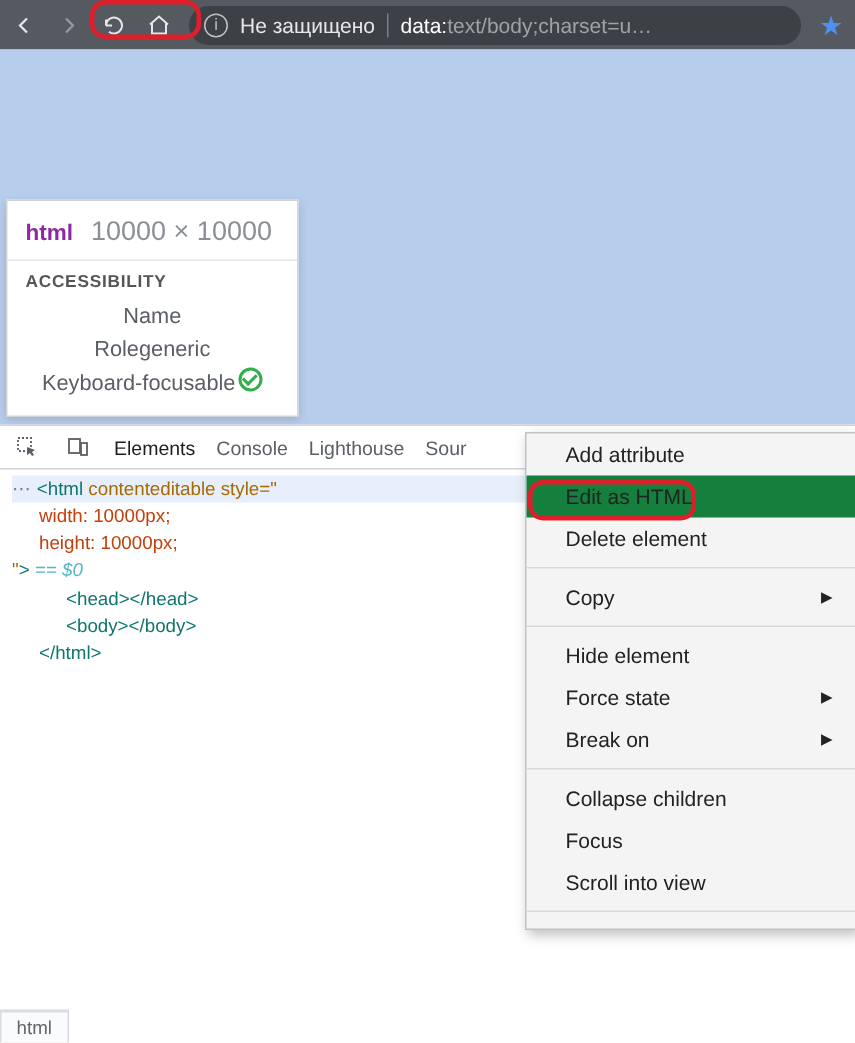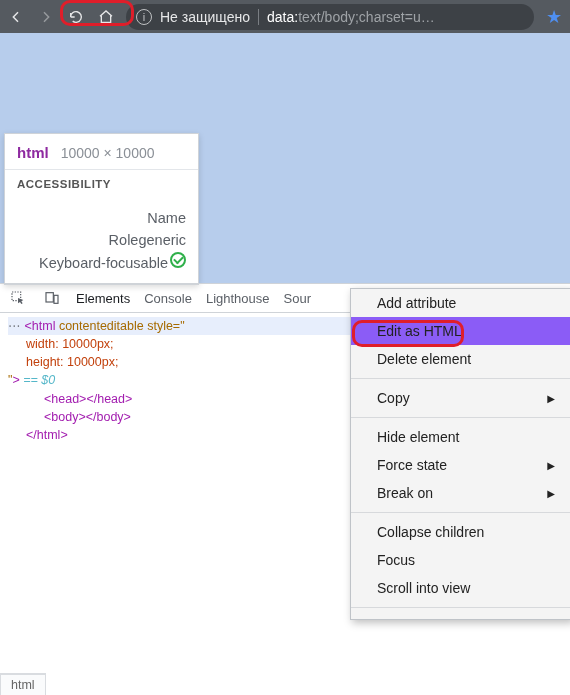--- a/index.html
+++ b/index.html
@@ -27,25 +27,25 @@
   .viewport { height: 250px; background: #b7cdec; position: relative; }
 
   
   .tooltip-card {
     position: absolute; left: 4px; top: 100px; width: 195px; background: #fff;
     border: 1px solid #cfd3d8; box-shadow: 0 2px 6px rgba(0,0,0,.15);
     font-size: 13.5px; color: #333;
   }
   .tooltip-card .row1 { display:flex; align-items:baseline; gap:12px; padding:10px 12px 8px; }
   .tooltip-card .row1 .tag { color:#8e2aa0; font-weight:600; font-size:15px; }
-  .tooltip-card .row1 .dim { color:#8a8f96; font-size:14px; }
+  .tooltip-card .row1 .dim { color:#8a8f96; font-size:18px; }
   .tooltip-card .sep { height:0; border-top:1px solid #e3e6ea; }
   .tooltip-card .sect { padding:8px 12px 10px; }
-  .tooltip-card .sect .hdr { letter-spacing:.5px; font-size:11.5px; color:#555; font-weight:600; margin-bottom:17px; }
-  .tooltip-card .kv { display:flex; justify-content:flex-end; color:#5a5f66; font-size:14.5px; line-height:1.55; }
+  .tooltip-card .sect .hdr { letter-spacing:.5px; font-size:11.5px; color:#555; font-weight:600; margin-bottom:6px; }
+  .tooltip-card .kv { display:flex; justify-content:center; color:#5a5f66; font-size:14.5px; line-height:1.55; }
   .tooltip-card .ok { width:16px; height:16px; border:2px solid #2fb04a; border-radius:50%; display:inline-flex; align-items:center; justify-content:center; margin-left:2px; }
   .tooltip-card .ok::after { content:""; width:7px; height:4px; border-left:2px solid #2fb04a; border-bottom:2px solid #2fb04a; transform:rotate(-45deg); margin-top:-2px; }
 
   
   .dt-header {
     height:30px; border-top:1px solid #cfd3d8; border-bottom:1px solid #cfd3d8;
     display:flex; align-items:center; font-size:13px; color:#5a5f66; gap:14px; padding:0 8px;
     position:relative;
   }
   .dt-header .tool-btn { width:20px; height:20px; display:flex; align-items:center; justify-content:center; }
@@ -54,21 +54,21 @@
   .dt-tab { display:flex; align-items:center; height:100%; color:#5a5f66; }
   .dt-tab.active { color:#1a1d21; }
   .highlight-red {
     position:absolute; border:3px solid #e01e2a; border-radius:10px; pointer-events:none;
   }
   .hl-elements { left:60px; top:0px; width:74px; height:26px; }
 
   
   .dt-body { position:relative; font-family: Consolas, "Courier New", monospace; font-size:12.5px; line-height:1.45; color:#333; padding:4px 8px 8px; }
   .dt-body .line { white-space:pre; }
-  .cl-tag { color:#a21caf; }
+  .cl-tag { color:#0f766e; }
   .cl-attr { color:#a66a00; }
   .cl-str { color:#c2410c; }
   .cl-sel { color:#55b7c9; font-style:italic; }
   .indent1 { padding-left:18px; }
   .indent2 { padding-left:36px; }
   .sel-line { background:#e7eefc; display:block; }
   .dots { color:#7b7f86; letter-spacing:2px; margin-right:2px; }
 
   
   .crumb {
@@ -78,21 +78,21 @@
   }
   .crumb span { padding:3px 10px; border:1px solid #d9dce0; background:#fafbfc; }
 
   
   .ctx {
     position:absolute; left:350px; top:288px; width:222px; background:#f4f4f4;
     border:1px solid #bfc3c8; box-shadow:2px 3px 8px rgba(0,0,0,.25);
     font-size:14px; color:#222; padding-bottom:6px;
   }
   .ctx .mi { height:28px; display:flex; align-items:center; justify-content:space-between; padding:0 16px 0 26px; }
-  .ctx .mi.hov { background:#8b5cf6; }
+  .ctx .mi.hov { background:#15803d; }
   .ctx .msep { height:1px; background:#d7d9dc; margin:5px 0; }
   .ctx .arrow { font-size:10px; color:#222; }
   .hl-edit { left:352px; top:320px; width:112px; height:27px; }
 
 </style>
 </head>
 <body>
 
 <div class="toolbar">
   <div class="nav-btn">

